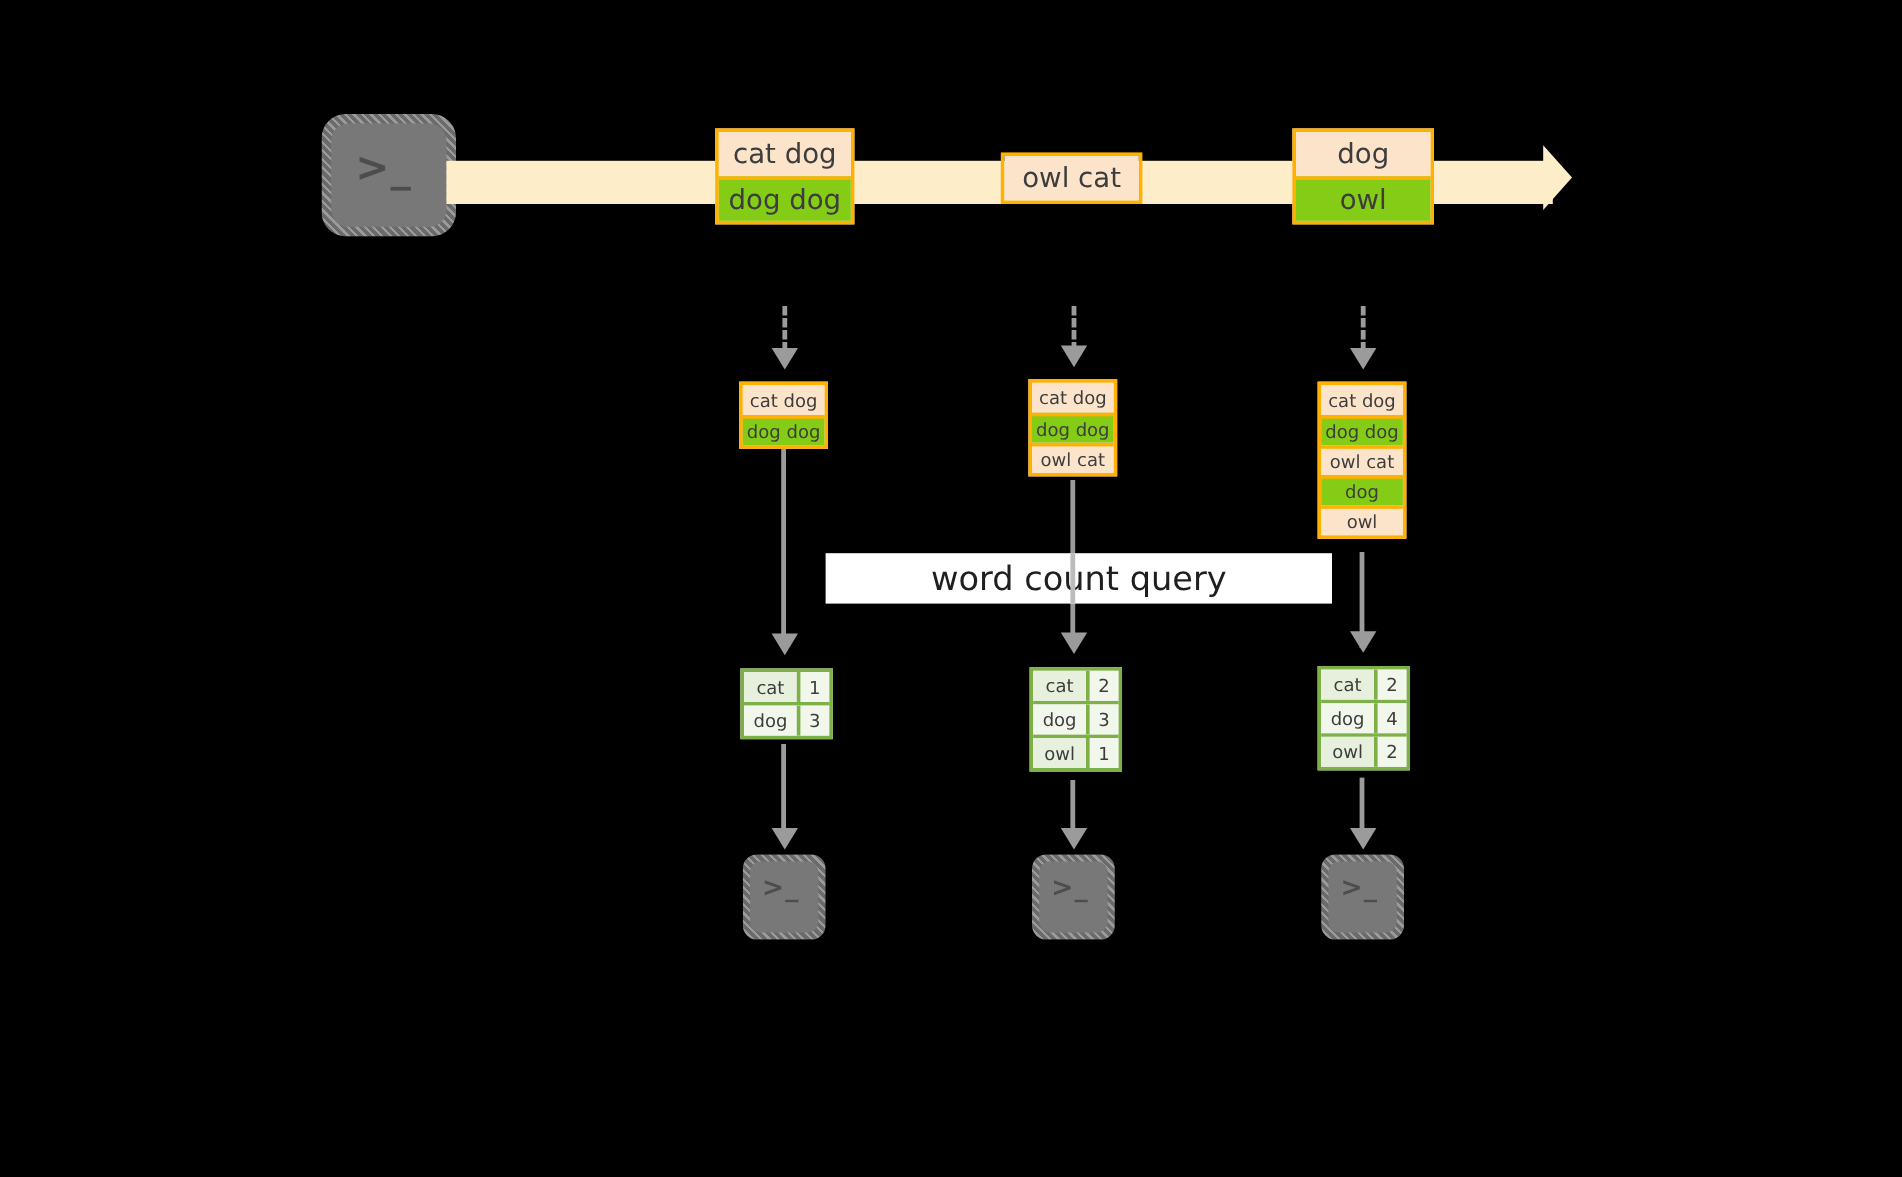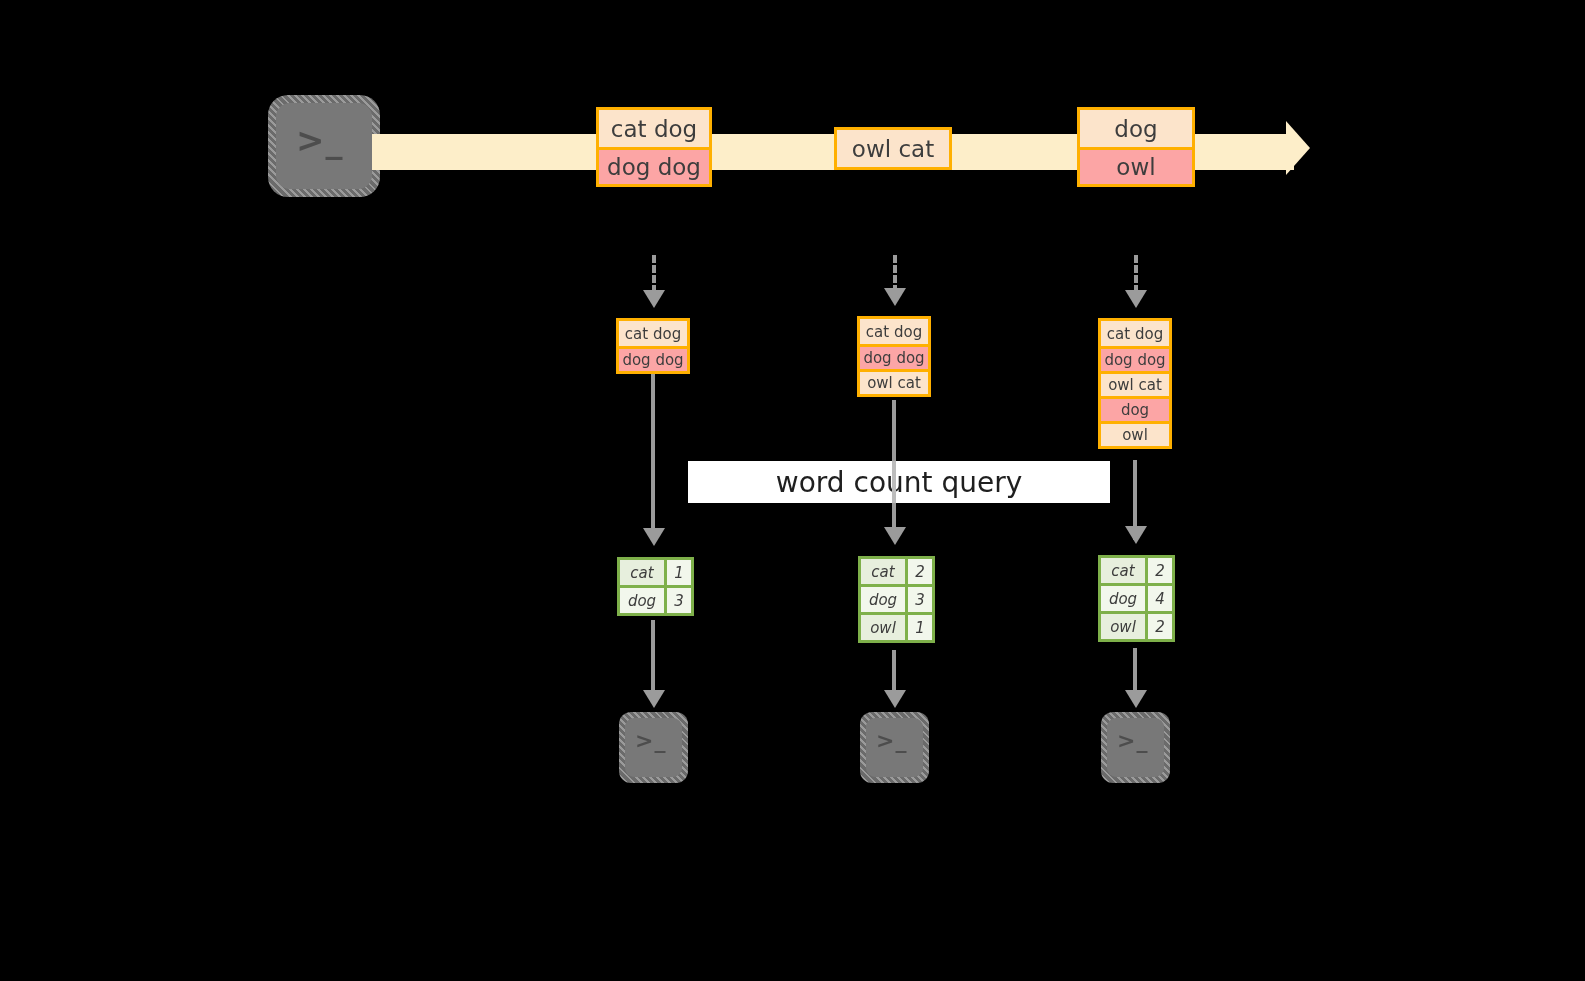--- a/index.html
+++ b/index.html
@@ -83,21 +83,21 @@
   .msgbox .row {
     box-sizing: border-box;
     display: flex;
     align-items: center;
     justify-content: center;
     color: #3d3d3d;
     white-space: nowrap;
   }
   .msgbox .row + .row { border-top: 3px solid #ffb000; }
   .msgbox .row.shade { background: #fce4cb; }
-  .msgbox .row.light { background: #fca5a5; }
+  .msgbox .row.light { background: #84cc16; }
 
   
   .msgbox.top .row { height: 37px; font-size: 23px; }
   .msgbox.top.b1 { left: 596px; top: 107px; width: 116px; }
   .msgbox.top.b2 { left: 834px; top: 127px; width: 118px; }
   .msgbox.top.b3 { left: 1077px; top: 107px; width: 118px; }
 
   
   .msgbox.col .row { height: 25px; font-size: 15px; }
   .msgbox.col.c1 { left: 616px; top: 318px; width: 74px; }
@@ -114,21 +114,20 @@
   .restable .trow { display: flex; height: 25px; }
   .restable .trow + .trow { border-top: 3px solid #7eb04a; }
   .restable .tcell {
     box-sizing: border-box;
     display: flex;
     align-items: center;
     justify-content: center;
     color: #3d3d3d;
     font-size: 15px;
     white-space: nowrap;
-    font-style: italic;
   }
   .restable .tcell.word { width: 44px; background: #e7efdd; }
   .restable .tcell.count { width: 27px; background: #f2f7ec; border-left: 3px solid #7eb04a; }
   .restable .trow.alt .tcell.word { background: #f2f7ec; }
   .restable .trow.alt .tcell.count { background: #f2f7ec; }
   .restable.r1 { left: 617px; top: 557px; }
   .restable.r2 { left: 858px; top: 556px; }
   .restable.r3 { left: 1098px; top: 555px; }
 
   

